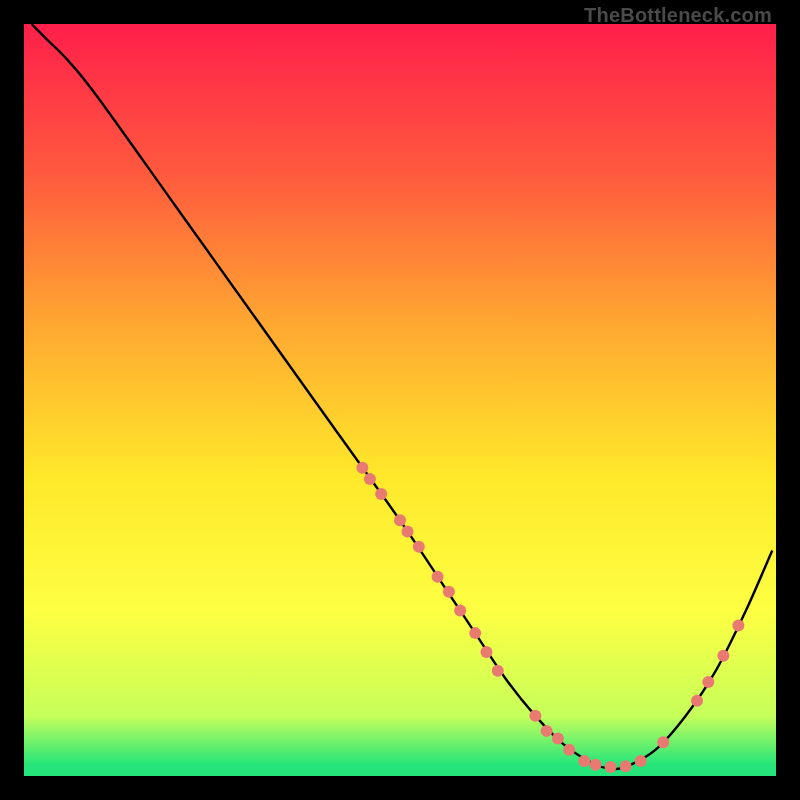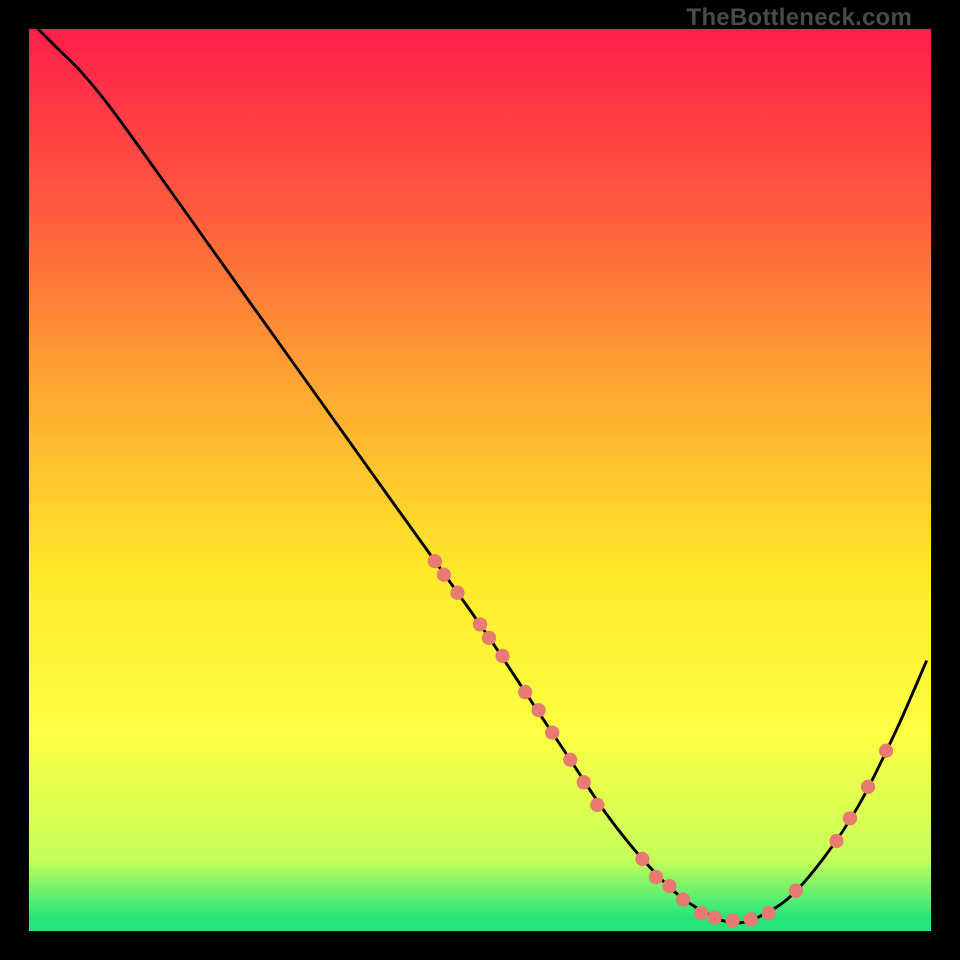--- a/index.html
+++ b/index.html
@@ -14,21 +14,21 @@
     position: absolute;
     left: 24px;
     top: 24px;
     width: 752px;
     height: 752px;
     background: #000;
   }
   .attribution {
     position: absolute;
     top: 4px;
-    right: 40px;
+    right: 28px;
     font-family: Arial, Helvetica, sans-serif;
     font-size: 20px;
     font-weight: 600;
     color: #4a4a4a;
     letter-spacing: 0.2px;
   }
   svg {
     display: block;
   }
 </style>

